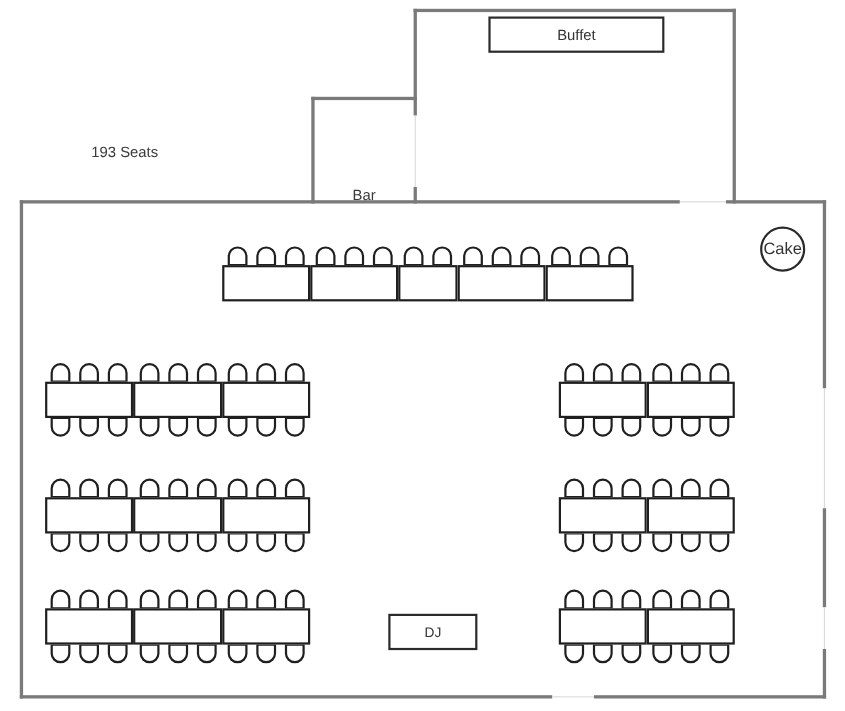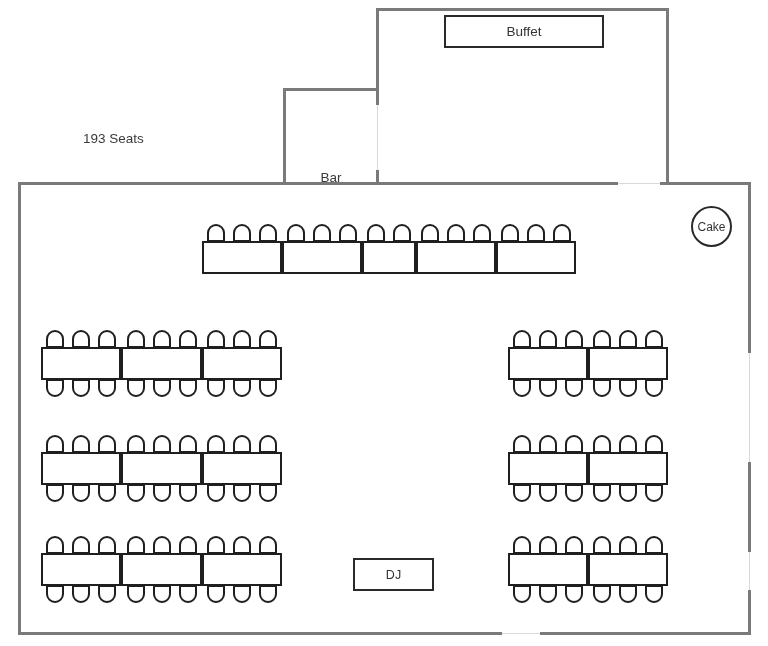--- a/index.html
+++ b/index.html
@@ -13,21 +13,21 @@
   .wall{position:absolute;background:var(--wall);}
   .gap-line{position:absolute;background:var(--gapline);}
   .table-seg{position:absolute;background:#fff;border:2px solid var(--outline);box-sizing:border-box;}
   .chair{position:absolute;background:#fff;border:2px solid var(--outline);box-sizing:border-box;}
   .chair-top{border-radius:9px 9px 0 0;}
   .chair-bottom{border-radius:0 0 9px 9px;}
   .fixture{
     position:absolute;background:#fff;border:2px solid #2a2a2a;box-sizing:border-box;
     display:flex;align-items:center;justify-content:center;font-size:13.5px;color:#333;
   }
-  .fixture.circle{border-radius:50%;font-size:12px;}
+  .fixture.circle{border-radius:50%;font-size:15px;}
   .fixture.small{font-size:12.5px;}
   .text-label{position:absolute;font-size:13.5px;color:var(--text);white-space:nowrap;
     display:flex;align-items:center;}
   .text-label.centered{justify-content:center;text-align:center;}
 </style>
 </head>
 <body>
 
 <div id="floorplan" style="width: 768px; height: 646px;">
   <div id="layer-walls">

